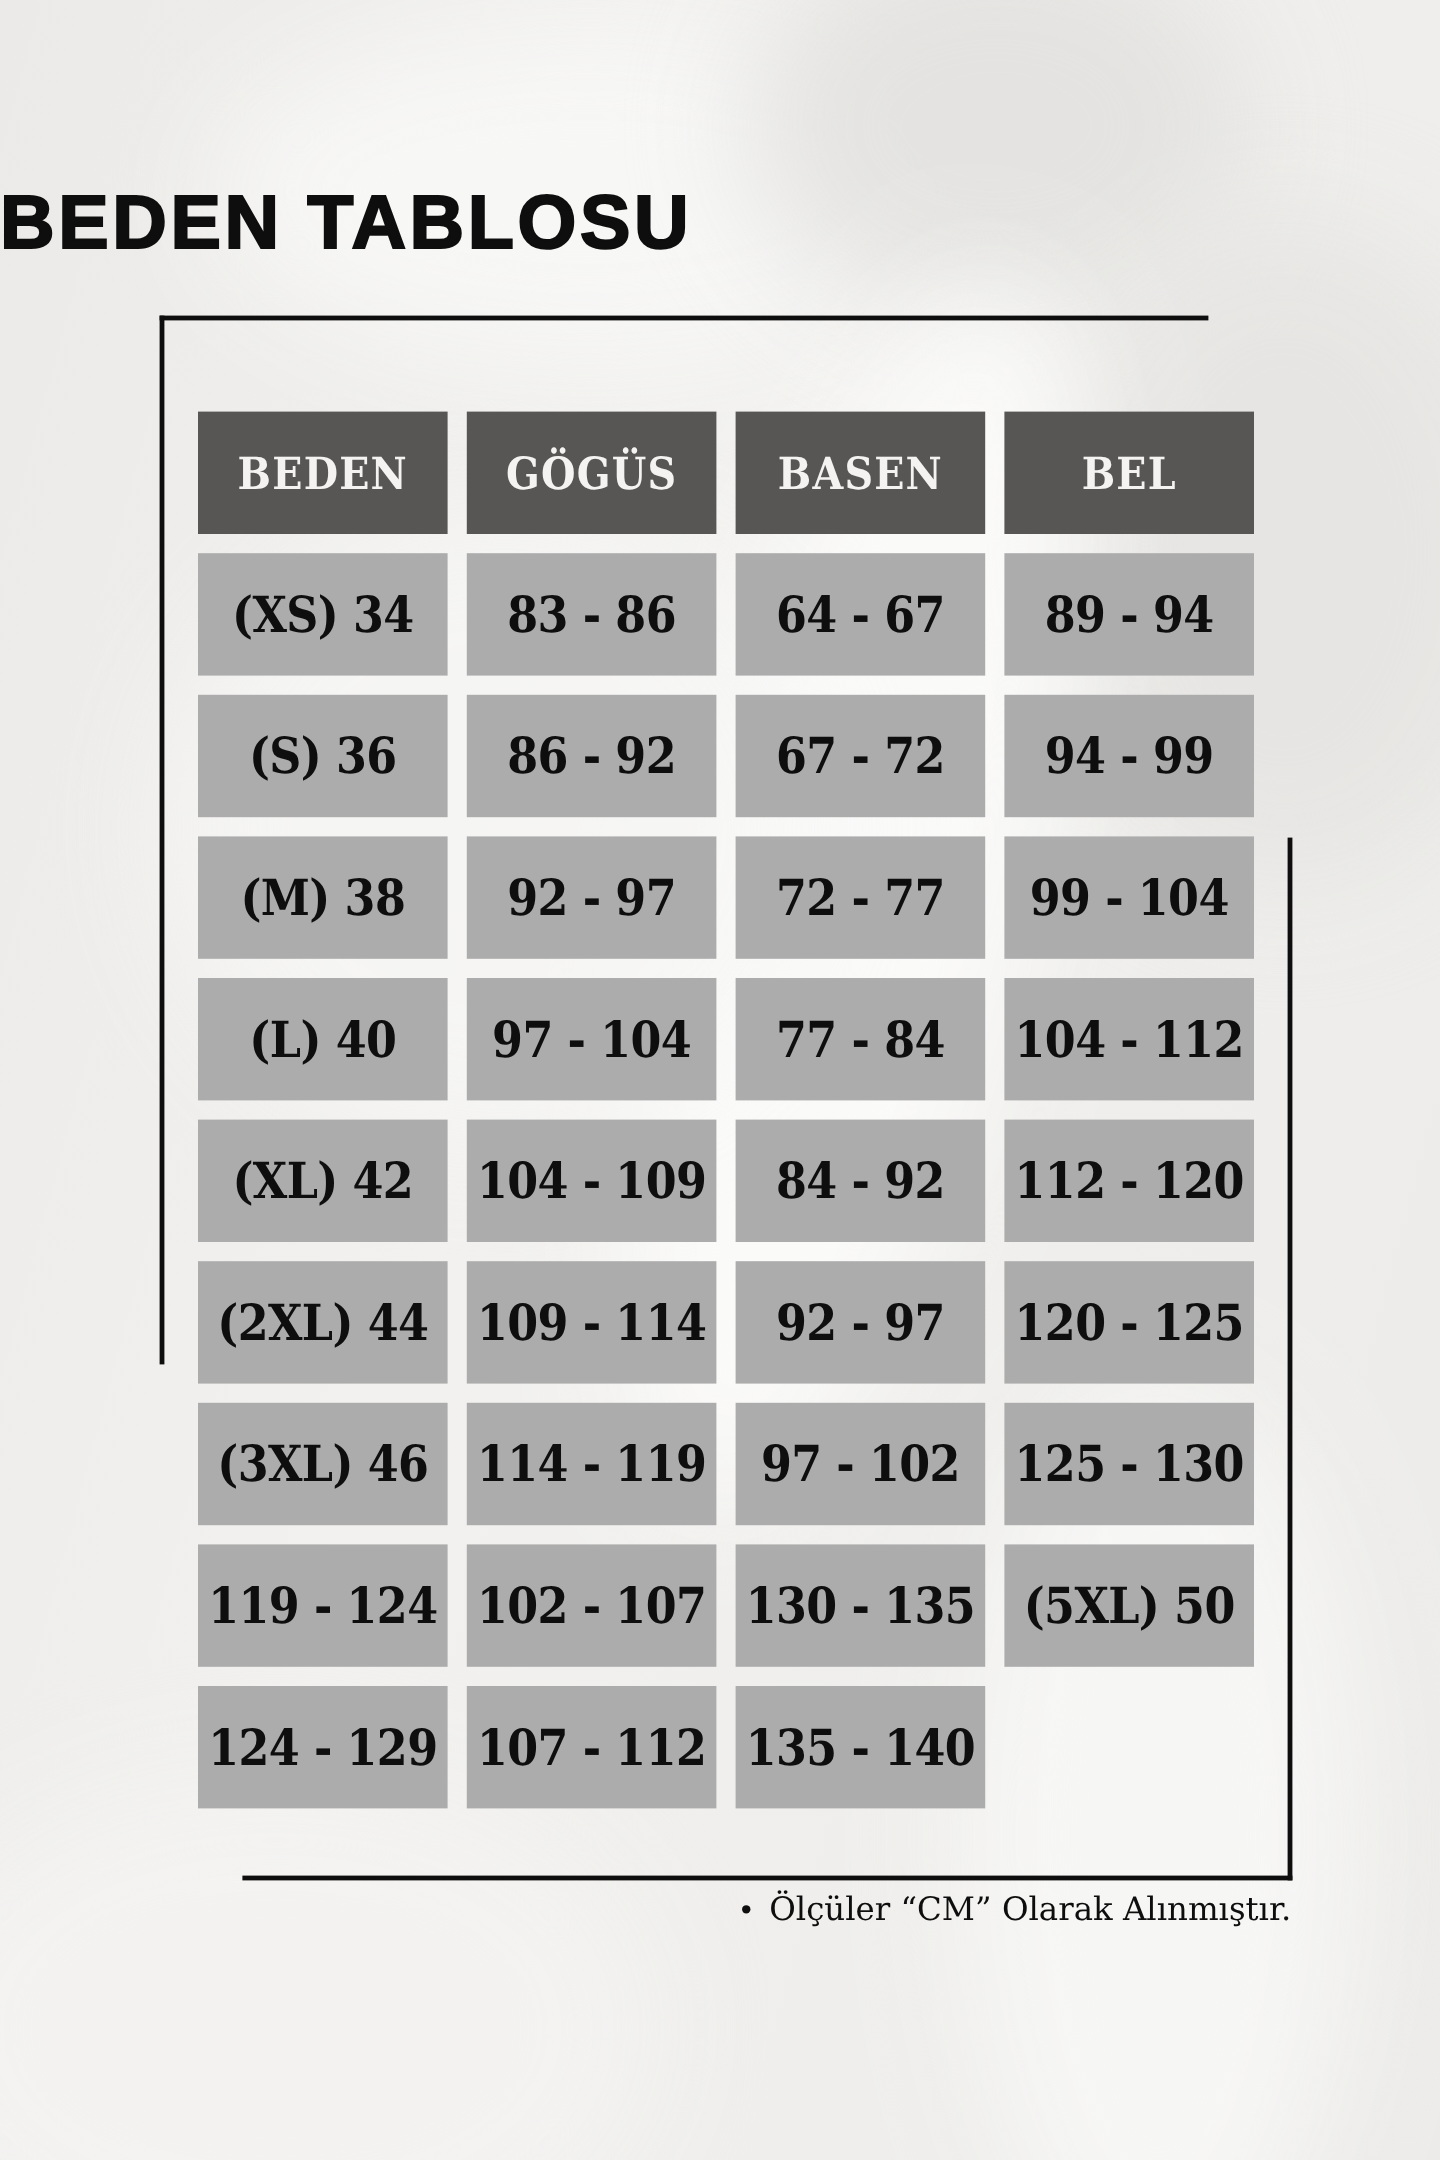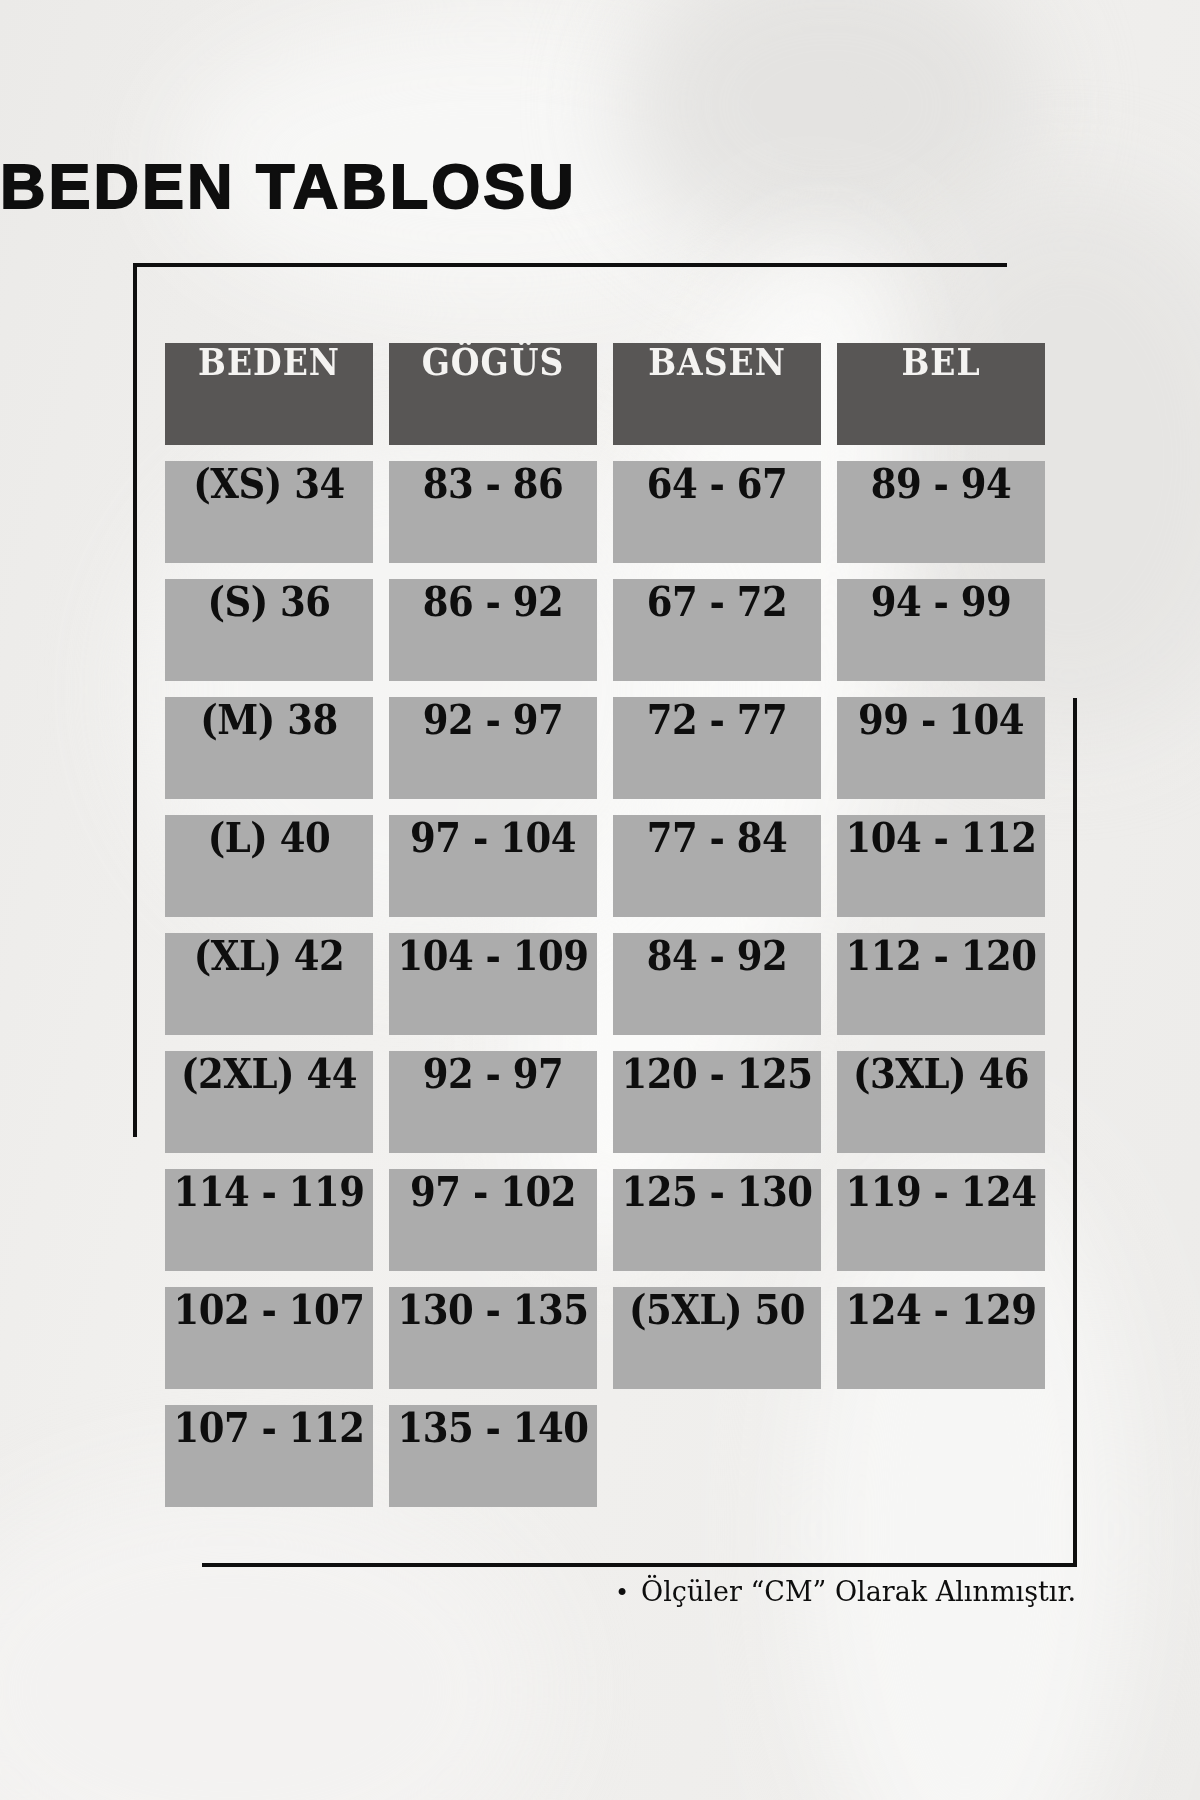--- a/index.html
+++ b/index.html
@@ -36,21 +36,21 @@
 
   
   .size-table{
     position:absolute;left:165px;top:343px;
     display:grid;
     grid-template-columns:repeat(4,208px);
     grid-template-rows:102px repeat(9,102px);
     column-gap:16px;row-gap:16px;
   }
   .th,.td{
-    display:flex;align-items:flex-start;justify-content:center;
+    display:flex;align-items:center;justify-content:center;
     font-family:"DejaVu Serif",serif;font-weight:bold;
   }
   .th{
     background:var(--header-bg,#585655);
     color:var(--header-text,#f4f3f1);
     font-size:33px;letter-spacing:1px;
   }
   .td{
     background:var(--cell-bg,#acacac);
     color:var(--ink,#0e0e0e);
@@ -156,20 +156,23 @@
     <div class="td">
       <span>84 - 92</span>
     </div>
     <div class="td">
       <span>112 - 120</span>
     </div>
     <div class="td">
       <span>(2XL) 44</span>
     </div>
     <div class="td">
+      <span>109 - 114</span>
+    </div>
+    <div class="td">
       <span>92 - 97</span>
     </div>
     <div class="td">
       <span>120 - 125</span>
     </div>
     <div class="td">
       <span>(3XL) 46</span>
     </div>
     <div class="td">
       <span>114 - 119</span>

